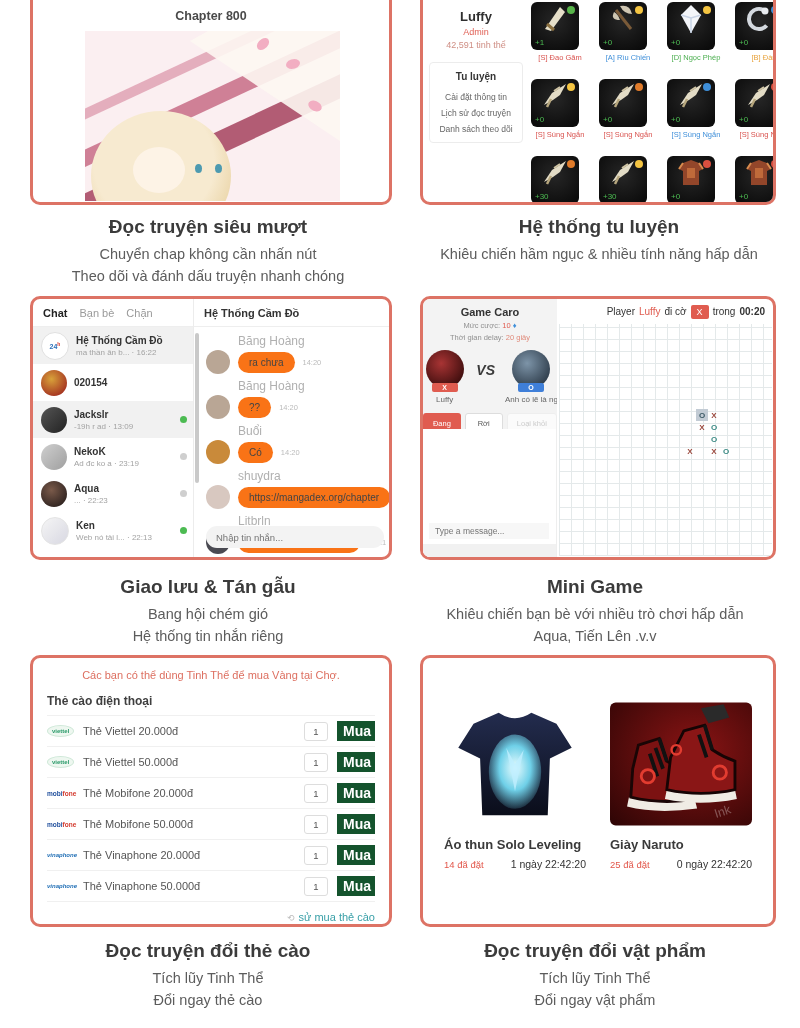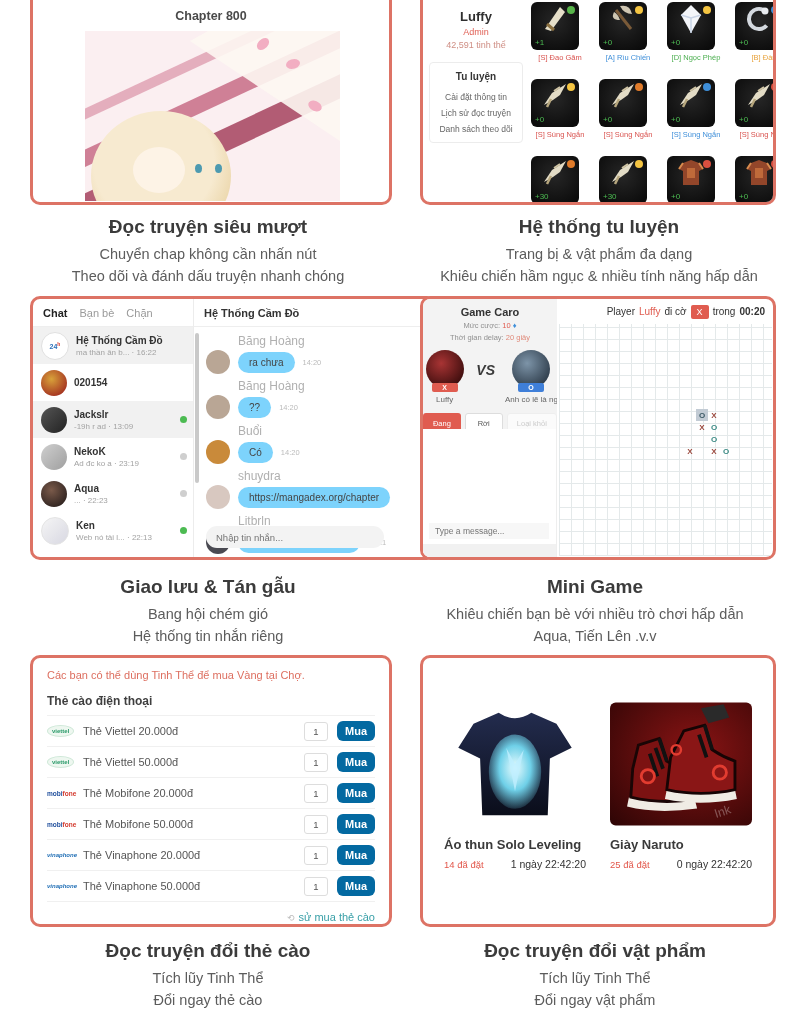--- a/index.html
+++ b/index.html
@@ -1,21 +1,21 @@
 <!DOCTYPE html>
 <html><head>
 <meta charset="utf-8">
 <style>
   html,body{margin:0;padding:0;background:#fff;}
   .page{position:relative;width:800px;height:1028px;background:#fff;overflow:hidden;
         font-family:"Liberation Sans",sans-serif;color:#333;}
   .card{position:absolute;background:#fff;border:3px solid #dd7365;border-radius:10px;overflow:hidden;}
   #card-reader{left:30px;top:-16px;width:356px;height:215px;}
   #card-cult{left:420px;top:-16px;width:350px;height:215px;}
-  #card-chat{left:30px;top:296px;width:356px;height:258px;padding-left:45px;}
+  #card-chat{left:30px;top:296px;width:356px;height:258px;}
   #card-game{left:420px;top:296px;width:350px;height:258px;}
   #card-cardshop{left:30px;top:655px;width:356px;height:266px;}
   #card-itemshop{left:420px;top:655px;width:350px;height:266px;}
   .caption{position:absolute;text-align:center;padding-top:10px;}
   #cap-reader{left:30px;top:206px;width:356px;}
   #cap-cult{left:424px;top:206px;width:350px;}
   #cap-chat{left:30px;top:566px;width:356px;}
   #cap-game{left:420px;top:566px;width:350px;}
   #cap-cardshop{left:30px;top:930px;width:356px;}
   #cap-itemshop{left:420px;top:930px;width:350px;}
@@ -69,21 +69,21 @@
   .conv-name{font-size:10px;color:#333;font-weight:bold;white-space:nowrap;}
   .conv-prev{font-size:8px;color:#a3a3a3;white-space:nowrap;margin-top:2px;}
   .conv-dot{width:7px;height:7px;border-radius:50%;flex:0 0 7px;}
   .chat-right{position:absolute;left:161px;top:0;right:0;height:100%;}
   .thread-header{font-size:11px;font-weight:bold;color:#333;padding:8px 10px 7px;border-bottom:1px solid #eee;}
   .thread-scroll{position:absolute;left:1px;top:34px;width:4px;height:150px;background:#c9c9c9;border-radius:2px;}
   .msgs{padding:2px 0 0 12px;}
   .msg-sender{font-size:12px;color:#b0b0b0;margin:5px 0 2px 32px;}
   .msg-row{display:flex;align-items:center;}
   .msg-av{width:24px;height:24px;border-radius:50%;flex:0 0 24px;}
-  .msg-bubble{margin-left:8px;background:#7dd3fc;border-radius:12px;padding:5px 11px;font-size:10px;color:#444;white-space:nowrap;}
+  .msg-bubble{margin-left:8px;background:#f97316;border-radius:12px;padding:5px 11px;font-size:10px;color:#444;white-space:nowrap;}
   .msg-time{font-size:7.5px;color:#bbb;margin-left:8px;}
   .chat-input{position:absolute;left:12px;bottom:9px;width:158px;height:22px;background:#f3f3f3;border:none;
      border-radius:12px;padding:0 10px;font-size:9.5px;color:#555;font-family:"Liberation Sans",sans-serif;outline:none;}
 
   
   .game-side{position:absolute;left:0;top:0;width:134px;height:100%;}
   .game-side-top{background:#f3f3f3;height:130px;padding-top:7px;text-align:center;}
   .game-title{font-size:11px;font-weight:bold;color:#333;}
   .game-sub{font-size:7.5px;color:#909090;margin-top:3px;}
   .bet-val{color:#e05c50;}
@@ -119,37 +119,37 @@
        repeating-linear-gradient(90deg,#e4e9ea 0 1px,transparent 1px 12px),
        repeating-linear-gradient(90deg,rgba(120,190,150,.28) 0 1px,transparent 1px 60px);}
   .bmark{position:absolute;width:12px;height:12px;font-size:8px;font-weight:bold;display:flex;
      align-items:center;justify-content:center;}
   .bmark.X{color:#9c4a3f;}
   .bmark.O{color:#3d8b85;}
   .bmark.hl{background:#c2cbd4;color:#3d5a66;}
 
   
   .shop-inner{padding:0 14px;}
-  .shop-notice{margin-top:11px;text-align:left;font-size:11px;color:#dd6f60;}
+  .shop-notice{margin-top:11px;text-align:center;font-size:11px;color:#dd6f60;}
   .shop-section{margin-top:13px;font-size:12px;font-weight:bold;color:#3f3f3f;}
   .shop-rows{margin-top:7px;}
   .shop-row{display:flex;align-items:center;height:30px;border-bottom:1px solid #f0f0f0;}
   .shop-row:first-child{border-top:1px solid #f0f0f0;}
   .brand{width:36px;flex:0 0 36px;display:flex;align-items:center;}
   .brand-viettel{font-size:6px;font-weight:bold;color:#2a9a6a;background:#eef7f0;border:1px solid #cfe8d8;
      border-radius:50%;padding:2px 4px;}
   .brand-mobifone{font-size:6.5px;font-weight:bold;}
   .brand-mobifone .b1{color:#1f4e9c;} .brand-mobifone .b2{color:#d33a2e;}
   .brand-vinaphone{font-size:6px;font-weight:bold;font-style:italic;color:#1f6eb5;}
   .shop-name{font-size:11px;color:#555;}
   .shop-sp{flex:1;}
   .shop-qty{width:22px;height:17px;border:1px solid #ddd;border-radius:3px;text-align:center;font-size:9.5px;
      color:#555;font-family:"Liberation Sans",sans-serif;outline:none;padding:0;}
-  .shop-buy{width:38px;height:20px;margin-left:9px;background:#0369a1;border:none;border-radius:6px;color:#fff;
-     font-size:11px;font-weight:bold;cursor:pointer;font-family:"Liberation Sans",sans-serif;}
+  .shop-buy{width:38px;height:20px;margin-left:9px;background:#14532d;border:none;border-radius:0;color:#fff;
+     font-size:14px;font-weight:bold;cursor:pointer;font-family:"Liberation Sans",sans-serif;}
   .shop-footer{margin-top:9px;text-align:right;font-size:11px;color:#3aa0a8;}
   .shop-footer .hist-icon{color:#bbb;font-size:9px;margin-right:4px;}
 
   
   .products{display:flex;justify-content:center;gap:24px;margin-top:42px;}
   .product{width:142px;}
   .product-img{width:142px;height:128px;display:flex;align-items:center;justify-content:center;overflow:hidden;}
   .product-name{margin-top:9px;font-size:13px;font-weight:bold;color:#3a3a3a;}
   .product-meta{display:flex;justify-content:space-between;margin-top:6px;align-items:baseline;}
   .product-ordered{font-size:9.5px;color:#e2574b;}
@@ -336,21 +336,20 @@
               </svg>
               <span class="inv-badge" style="background: rgb(217, 79, 63);"></span>
               <span class="inv-plus">+0</span>
             </div>
           </div>
         </div>
       </div>
   </div>
   <div class="caption" id="cap-cult">
     <h3>Hệ thống tu luyện</h3>
-    <p>Trang bị &amp; vật phẩm đa dạng</p>
     <p>Khiêu chiến hầm ngục &amp; nhiều tính năng hấp dẫn</p>
   </div>
 
   <div class="card" id="card-chat">
     <div class="chat-left">
       <div class="chat-tabs">
         <span class="chat-tab active">Chat</span>
         <span class="chat-tab">Bạn bè</span>
         <span class="chat-tab">Chặn</span>
       </div>

